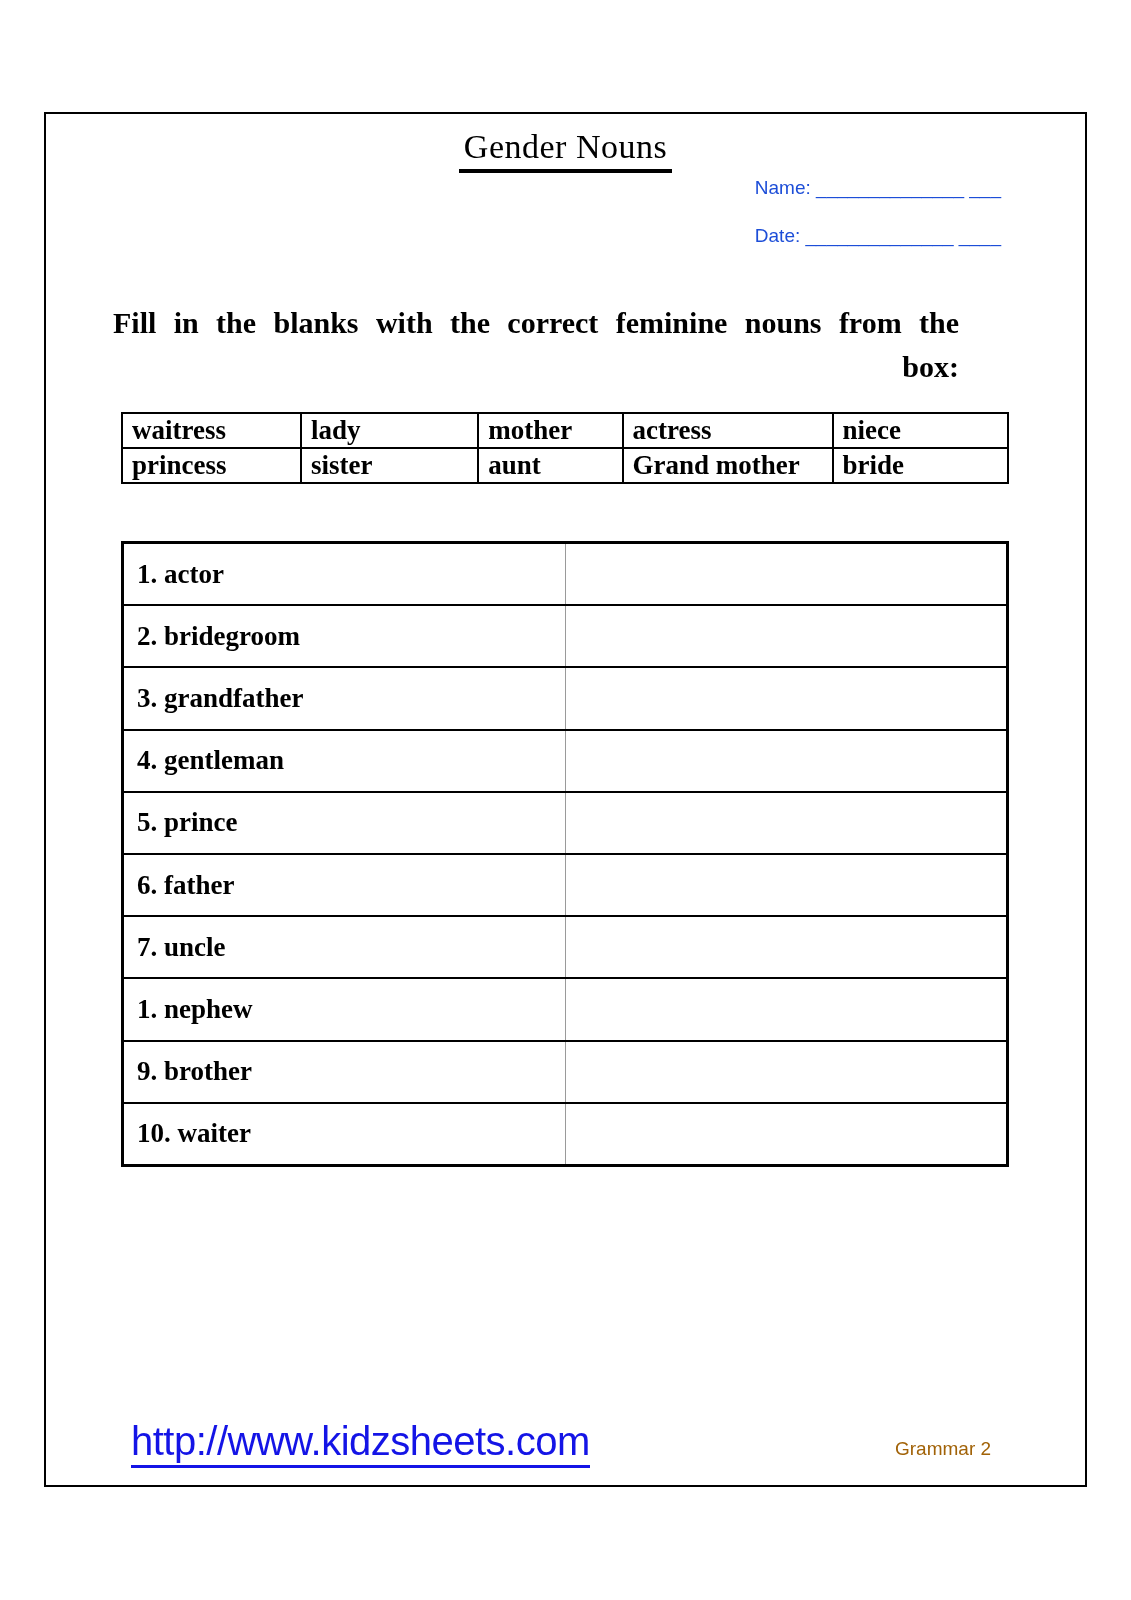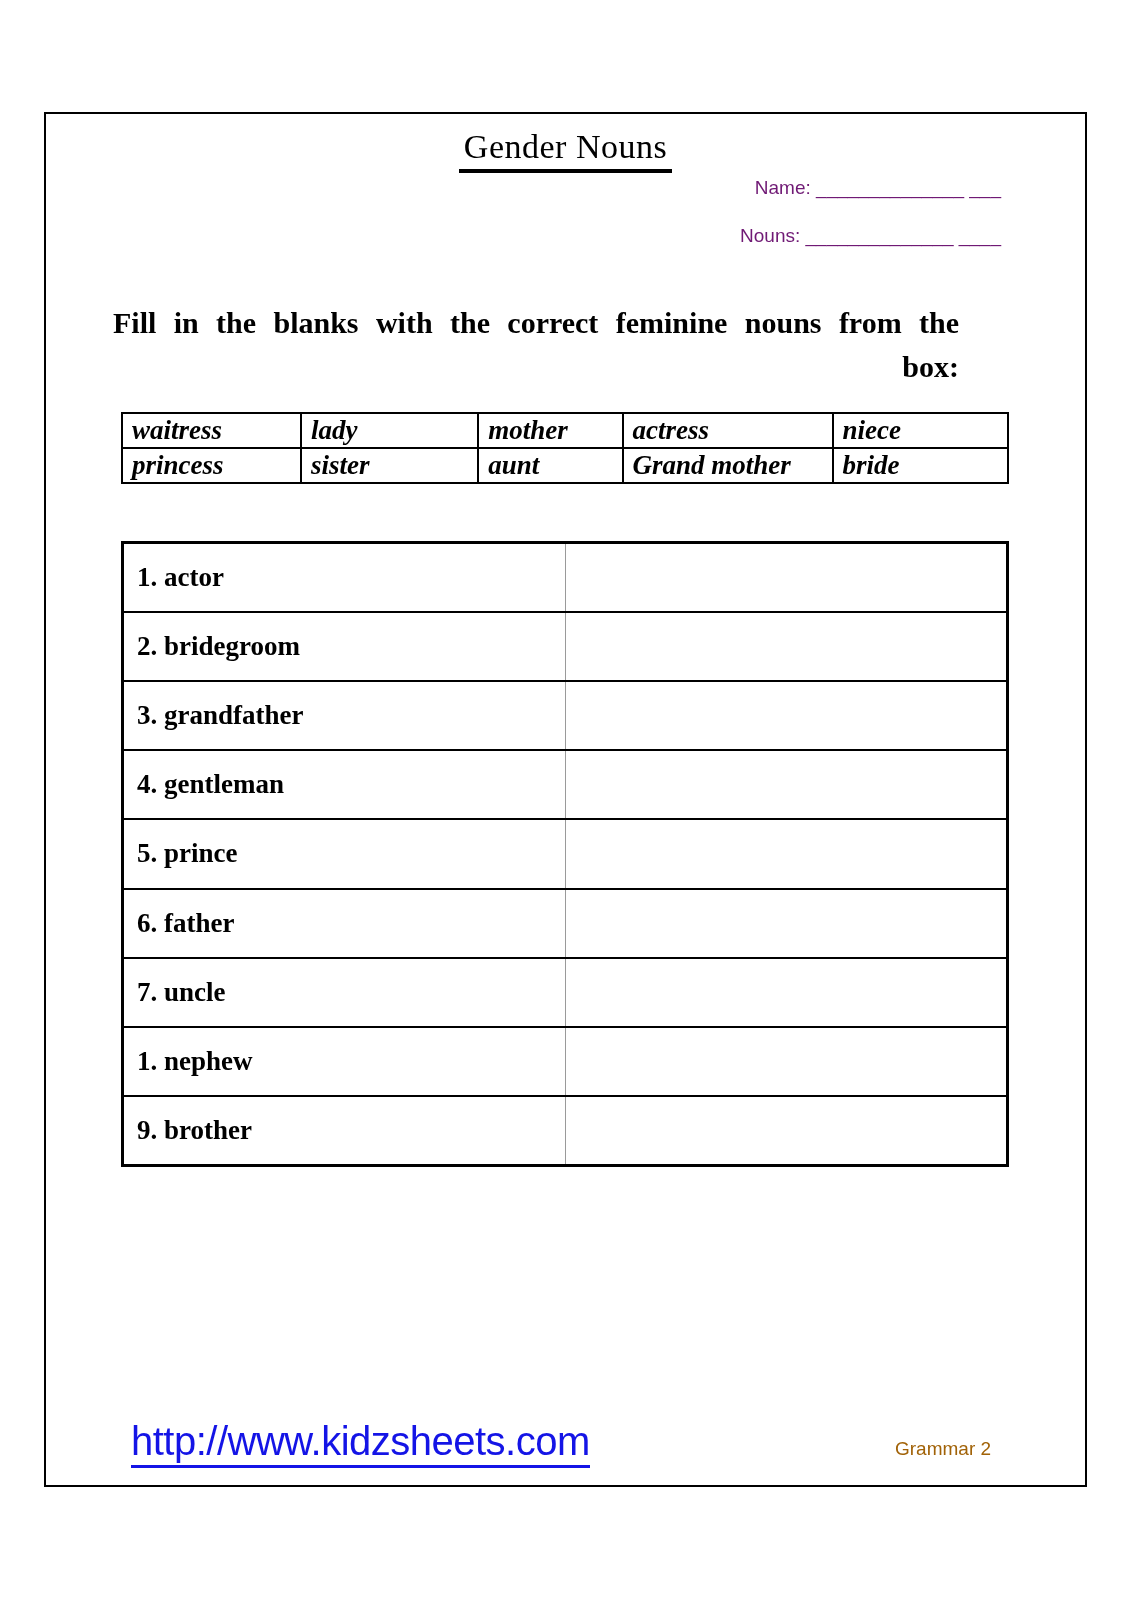--- a/index.html
+++ b/index.html
@@ -35,21 +35,21 @@
     padding: 0 5px 3px 5px;
   }
 
   .name-date {
     position: absolute;
     right: 130px; top: 176px;
     text-align: right;
     font-family: "Liberation Sans", sans-serif;
     font-size: 19px;
     line-height: 23px;
-    color: #701a75;
+    color: #1d4ed8;
   }
   .name-date .nd-line { margin-bottom: 25px; white-space: nowrap; }
 
   .instruction {
     position: absolute;
     left: 113px; top: 301px;
     width: 846px;
     font-family: "Liberation Serif", serif;
     font-weight: bold;
     font-size: 30px;
@@ -58,21 +58,20 @@
   .instruction .l1 { text-align: justify; text-align-last: justify; }
   .instruction .l2 { text-align: right; }
 
   table.word-box {
     position: absolute;
     left: 121px; top: 412px;
     width: 888px;
     border-collapse: collapse;
     table-layout: fixed;
     background: #fff;
-    font-style: italic;
   }
   table.word-box td {
     border: 2px solid #000;
     height: 35px;
     padding: 1px 2px 1px 9px;
     font-family: "Liberation Serif", serif;
     font-weight: bold;
     font-size: 27px;
     line-height: 1.05;
     vertical-align: middle;
@@ -130,21 +129,21 @@
 
 <div class="page-frame"></div>
 
 <div class="title-wrap">
   <span class="title">Gender Nouns</span>
 </div>
 
 <div class="name-date">
   <div class="nd-line"><span>Name:</span>
     <span>______________ ___</span></div>
-  <div class="nd-line"><span>Nouns:</span>
+  <div class="nd-line"><span>Date:</span>
     <span>______________ ____</span></div>
 </div>
 
 <div class="instruction">
   <div class="l1">Fill in the blanks with the correct feminine nouns from the</div>
   <div class="l2">box:</div>
 </div>
 
 <table class="word-box">
   <colgroup>
@@ -202,16 +201,20 @@
     <div class="ex-right"></div>
   </div>
   <div class="ex-row">
     <div class="ex-left">1. nephew</div>
     <div class="ex-right"></div>
   </div>
   <div class="ex-row">
     <div class="ex-left">9. brother</div>
     <div class="ex-right"></div>
   </div>
+  <div class="ex-row">
+    <div class="ex-left">10. waiter</div>
+    <div class="ex-right"></div>
+  </div>
 </div>
 
 <a class="footer-link" href="#">http://www.kidzsheets.com</a>
 <div class="footer-label">Grammar 2</div>
 
 </body></html>

